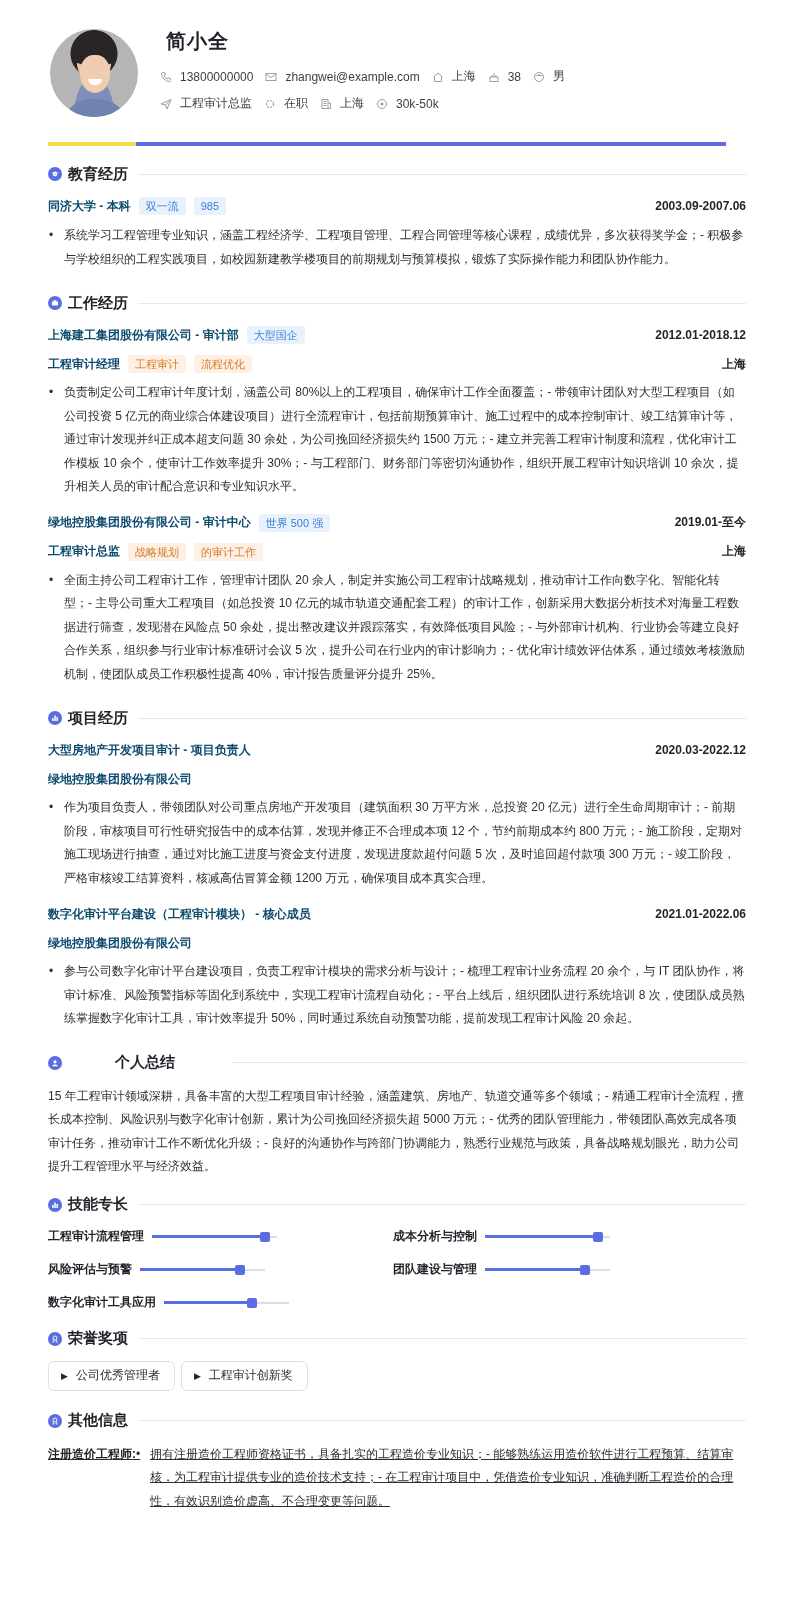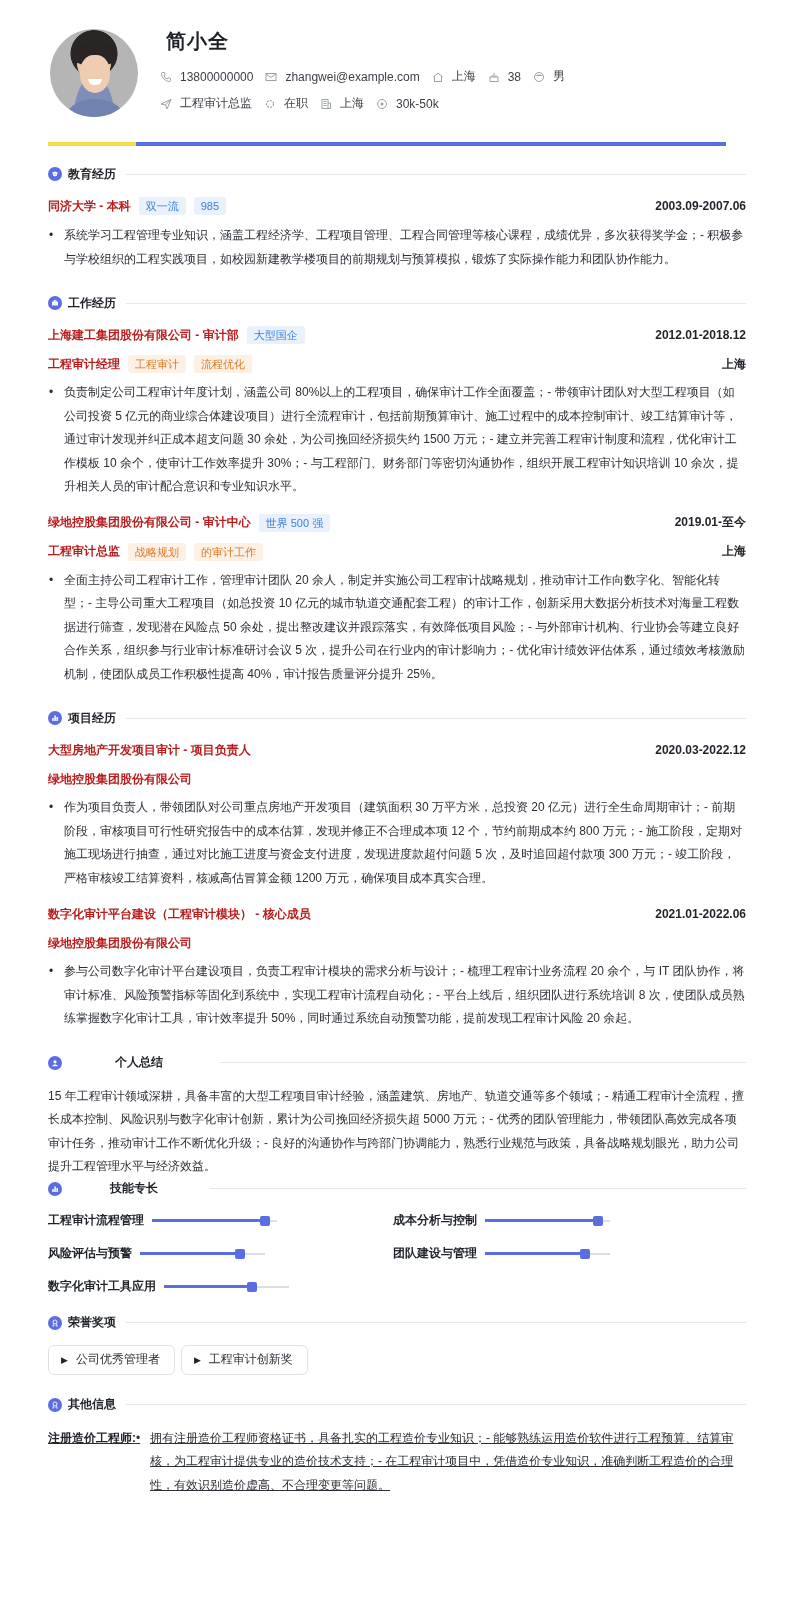--- a/index.html
+++ b/index.html
@@ -34,26 +34,26 @@
   .ico svg { width: 12px; height: 12px; }
 
   .bar { position: absolute; left: 48px; top: 142px; width: 678px; height: 4px; display: flex; }
   .bar .y { width: 88px; background: #f7d94c; }
   .bar .b { flex: 1; background: #5b6ee1; }
 
   
   .section-title { display: flex; align-items: center; height: 20px; margin-top: 18px; margin-bottom: 12px; }
   .section-title .sico { width: 14px; height: 14px; border-radius: 50%; background: #5b6ee1; display: inline-flex; align-items: center; justify-content: center; margin-right: 6px; }
   .section-title .sico svg { width: 8px; height: 8px; }
-  .section-title .stext { font-size: 12px; font-weight: bold; color: #1f2329; margin-right: 10px; white-space: nowrap; }
+  .section-title .stext { font-size: 15px; font-weight: bold; color: #1f2329; margin-right: 10px; white-space: nowrap; }
   .section-title .line { flex: 1; height: 1px; background: #e6e8eb; }
 
   .row { display: flex; align-items: center; justify-content: space-between; height: 20px; margin-bottom: 9px; }
   .row .left { display: flex; align-items: center; }
-  .strong { font-weight: bold; font-size: 12px; color: #b91c1c; }
+  .strong { font-weight: bold; font-size: 12px; color: #0c4a6e; }
   .date { font-weight: bold; font-size: 12px; color: #1f2329; }
   .tag { display: inline-block; font-size: 11px; padding: 1px 7px; border-radius: 3px; margin-left: 8px; line-height: 16px; }
   .tag.blue { background: #e8f1fc; color: #3c7fd6; }
   .tag.orange { background: #fdf0e4; color: #d97a24; }
   .bullet { display: flex; font-size: 12px; color: #2b2f36; line-height: 23.5px; }
   .bullet .dot { width: 16px; flex-shrink: 0; padding-left: 1px; }
   .para { font-size: 12px; color: #2b2f36; line-height: 23.5px; }
   .gap { height: 14px; }
 
   
@@ -301,21 +301,21 @@
         <svg viewBox="0 0 8 8">
           <circle cx="4" cy="2.8" r="1.6" fill="#fff"></circle>
           <path d="M1.2 7.2 C1.5 5 6.5 5 6.8 7.2 Z" fill="#fff"></path>
         </svg>
       </span>
     <span class="stext">个人总结</span>
     <span class="line"></span>
   </div>
   <div class="para">15 年工程审计领域深耕，具备丰富的大型工程项目审计经验，涵盖建筑、房地产、轨道交通等多个领域；- 精通工程审计全流程，擅长成本控制、风险识别与数字化审计创新，累计为公司挽回经济损失超 5000 万元；- 优秀的团队管理能力，带领团队高效完成各项审计任务，推动审计工作不断优化升级；- 良好的沟通协作与跨部门协调能力，熟悉行业规范与政策，具备战略规划眼光，助力公司提升工程管理水平与经济效益。</div>
 
-  <div class="section-title" style="margin-top:0;gap:42px;">
+  <div class="section-title" style="margin-top:16px;">
     <span class="sico">
         <svg viewBox="0 0 8 8">
           <rect x="1.2" y="4" width="1.5" height="3" fill="#fff"></rect>
           <rect x="3.3" y="1.5" width="1.5" height="5.5" fill="#fff"></rect>
           <rect x="5.4" y="3" width="1.5" height="4" fill="#fff"></rect>
         </svg>
       </span>
     <span class="stext">技能专长</span>
     <span class="line"></span>
   </div>

